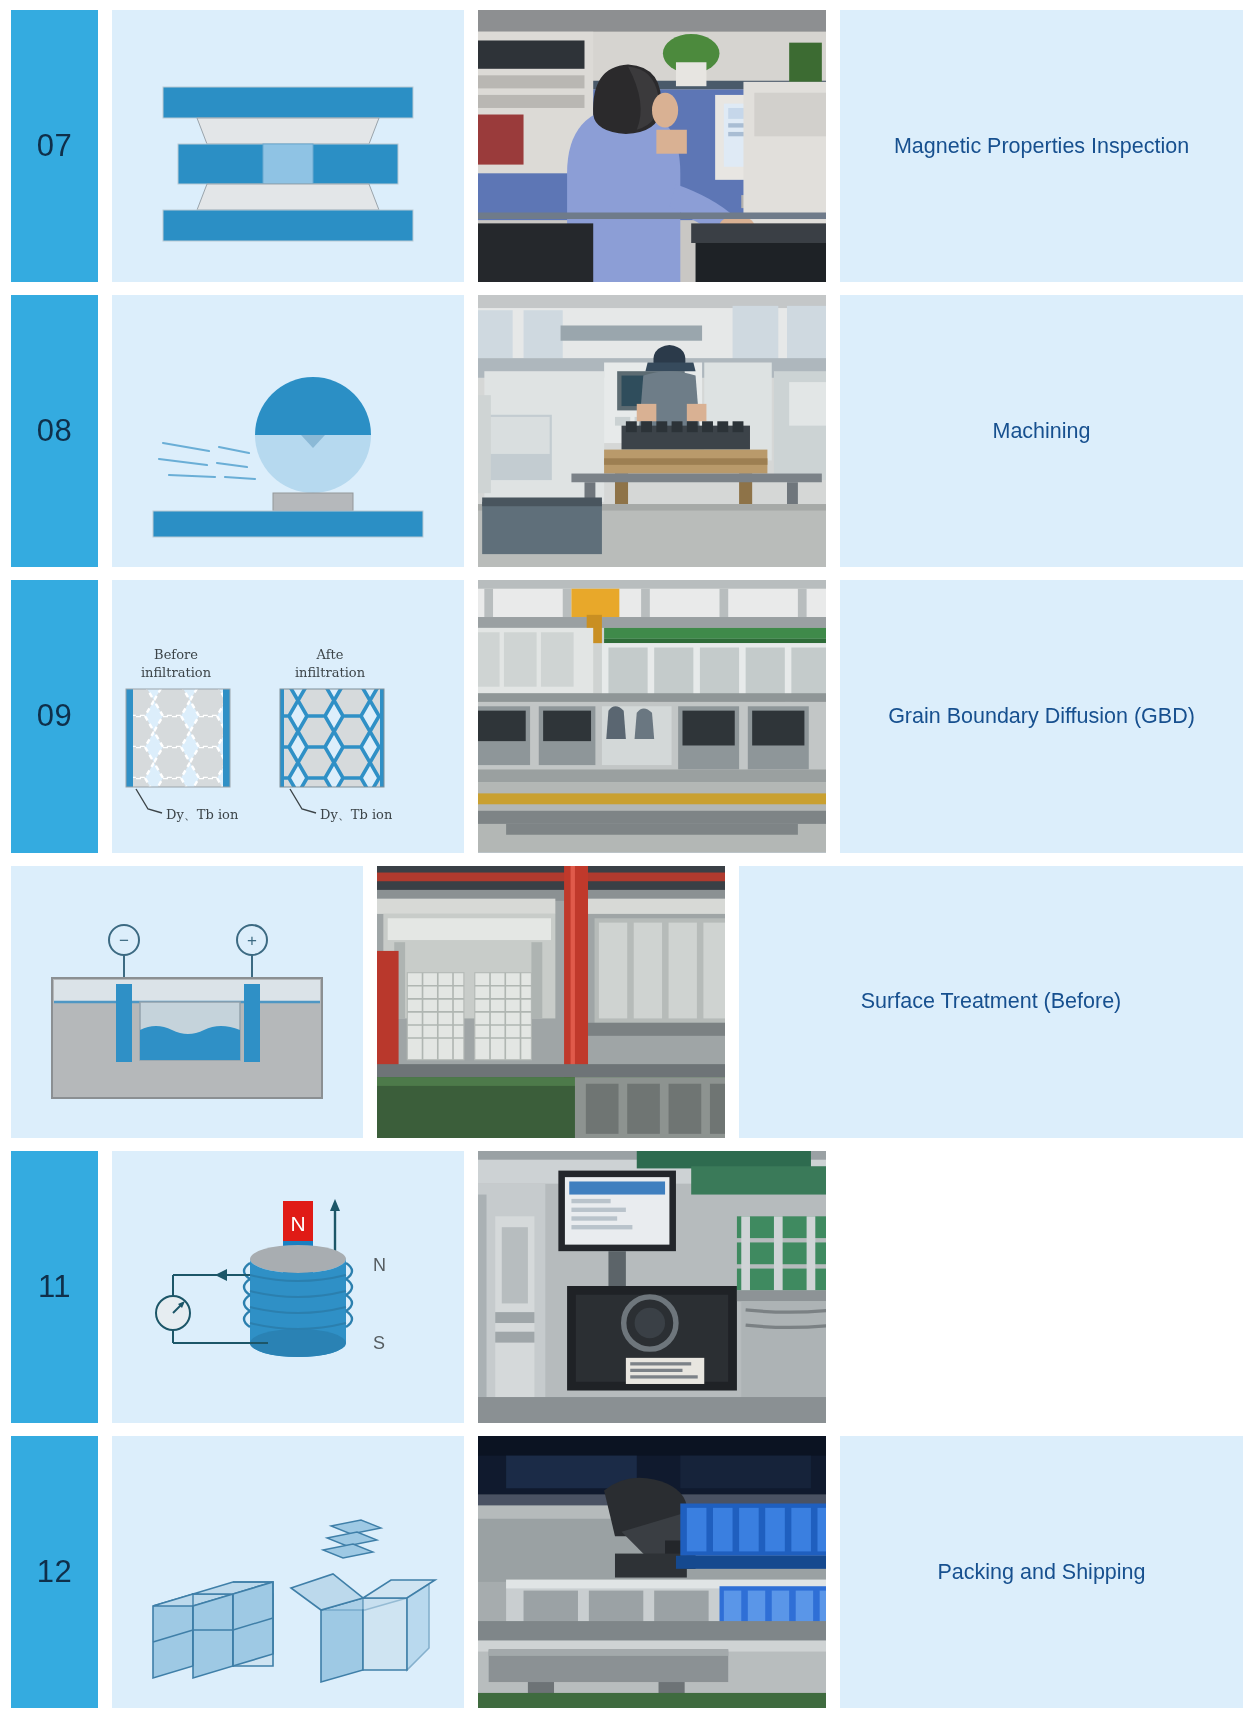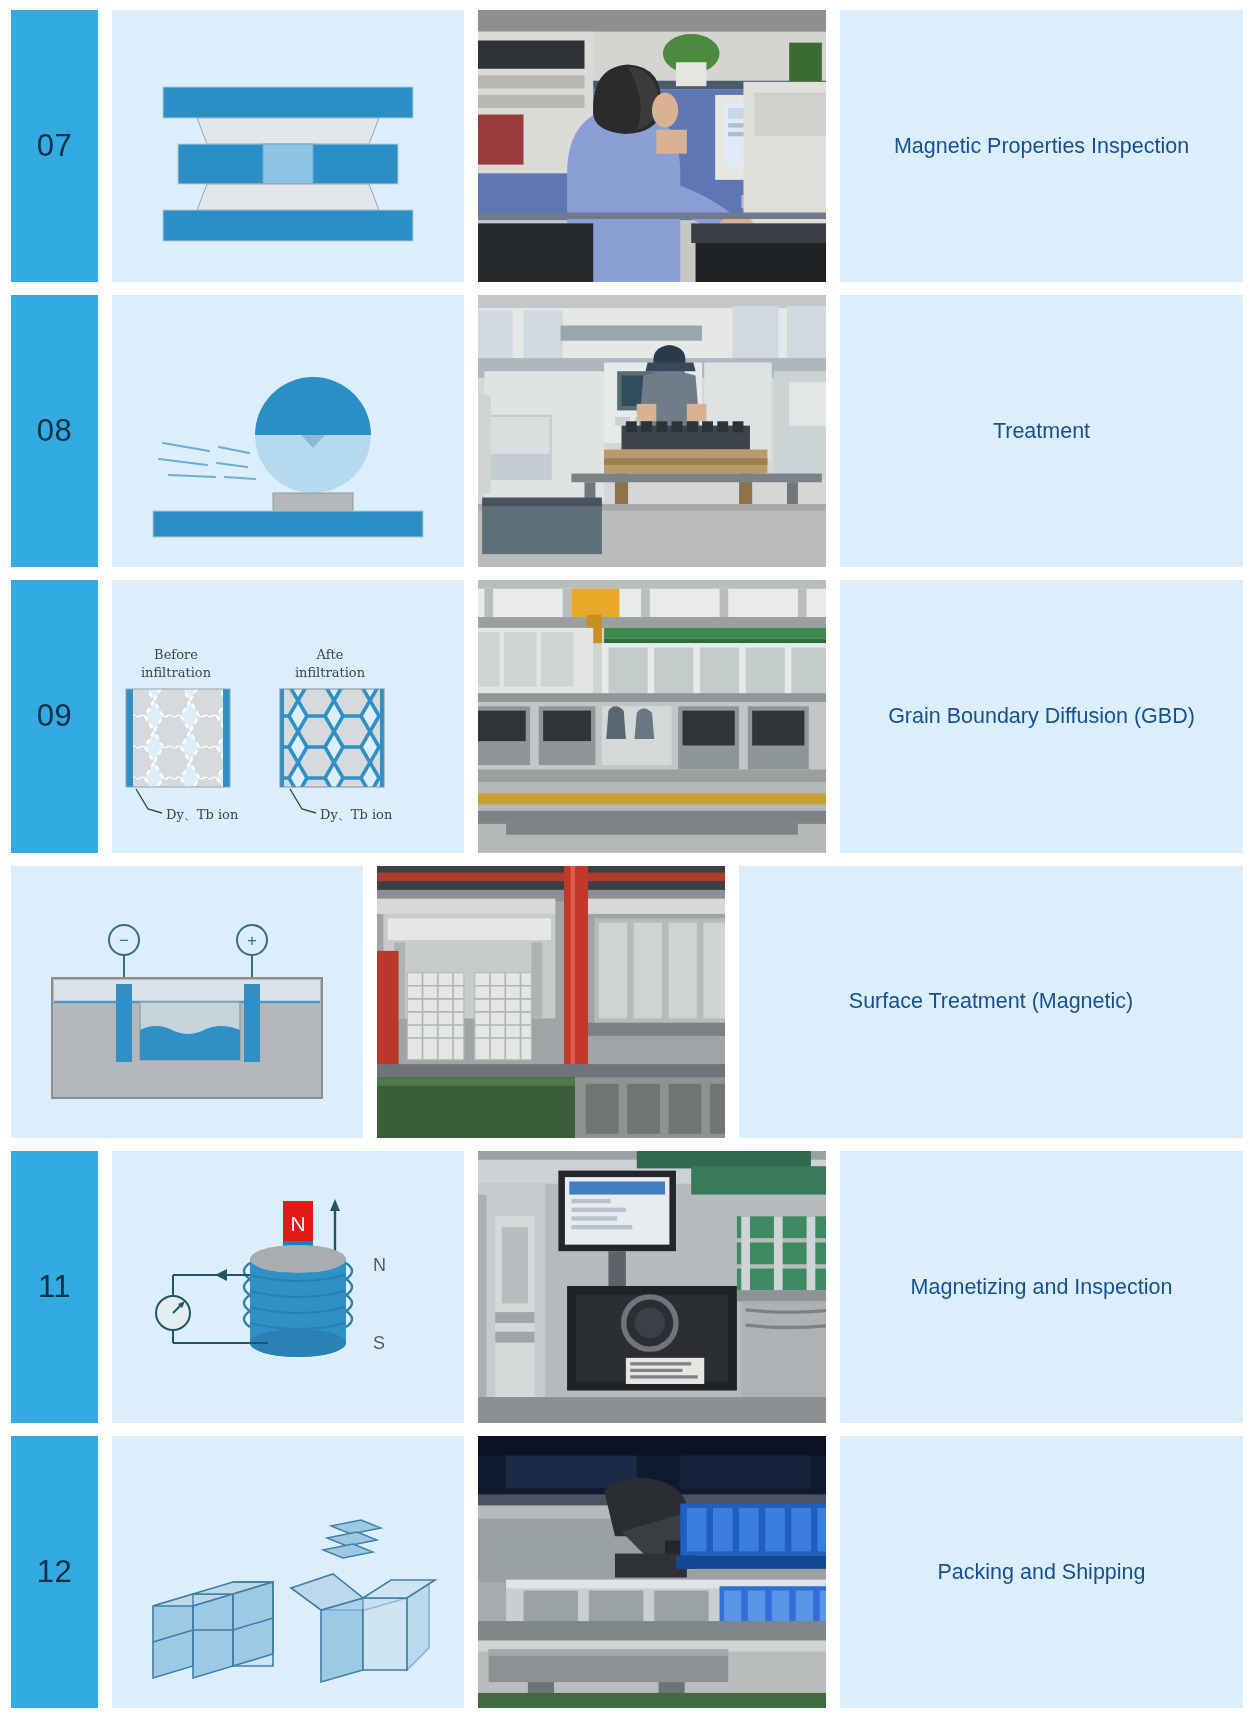--- a/index.html
+++ b/index.html
@@ -223,21 +223,21 @@
         <rect x="112" y="172" width="10" height="56" fill="#6f767c"></rect>
         <rect x="298" y="172" width="10" height="56" fill="#6f767c"></rect>
         <rect x="0" y="192" width="348" height="58" fill="#b9bcba"></rect>
         <rect x="0" y="192" width="348" height="6" fill="#a6a9a7"></rect>
         <rect x="18" y="190" width="110" height="48" fill="#5f6f7a"></rect>
         <rect x="18" y="186" width="110" height="8" fill="#49555e"></rect>
       </svg>
     </div>
 
     <div class="label-cell">
-      <div class="label-text">Treatment</div>
+      <div class="label-text">Machining</div>
     </div>
   </div>
 
   <div class="row">
     <div class="num-cell">
       <span class="num">09</span>
     </div>
 
     <div class="diagram-cell">
       <svg width="340" height="230" viewBox="0 0 340 230">
@@ -399,21 +399,21 @@
         <g fill="#6f7573">
           <rect x="206" y="200" width="30" height="46"></rect>
           <rect x="244" y="200" width="30" height="46"></rect>
           <rect x="282" y="200" width="30" height="46"></rect>
           <rect x="320" y="200" width="28" height="46"></rect>
         </g>
       </svg>
     </div>
 
     <div class="label-cell">
-      <div class="label-text">Surface Treatment (Magnetic)</div>
+      <div class="label-text">Surface Treatment (Before)</div>
     </div>
   </div>
 
   <div class="row">
     <div class="num-cell">
       <span class="num">11</span>
     </div>
 
     <div class="diagram-cell">
       <svg width="330" height="230" viewBox="0 0 330 230">
@@ -506,23 +506,20 @@
         <rect x="252" y="128" width="96" height="10" fill="#8d9396"></rect>
         <rect x="256" y="138" width="92" height="112" fill="#adb3b5"></rect>
         <rect x="0" y="226" width="348" height="24" fill="#8a9093"></rect>
         <g stroke="#7b8184" stroke-width="3" fill="none">
           <path d="M260 146 Q300 150 340 146"></path>
           <path d="M260 160 Q300 164 340 160"></path>
         </g>
       </svg>
     </div>
 
-    <div class="label-cell">
-      <div class="label-text">Magnetizing and Inspection</div>
-    </div>
   </div>
 
   <div class="row">
     <div class="num-cell">
       <span class="num">12</span>
     </div>
 
     <div class="diagram-cell">
       <svg width="330" height="220" viewBox="0 0 330 220">
 

